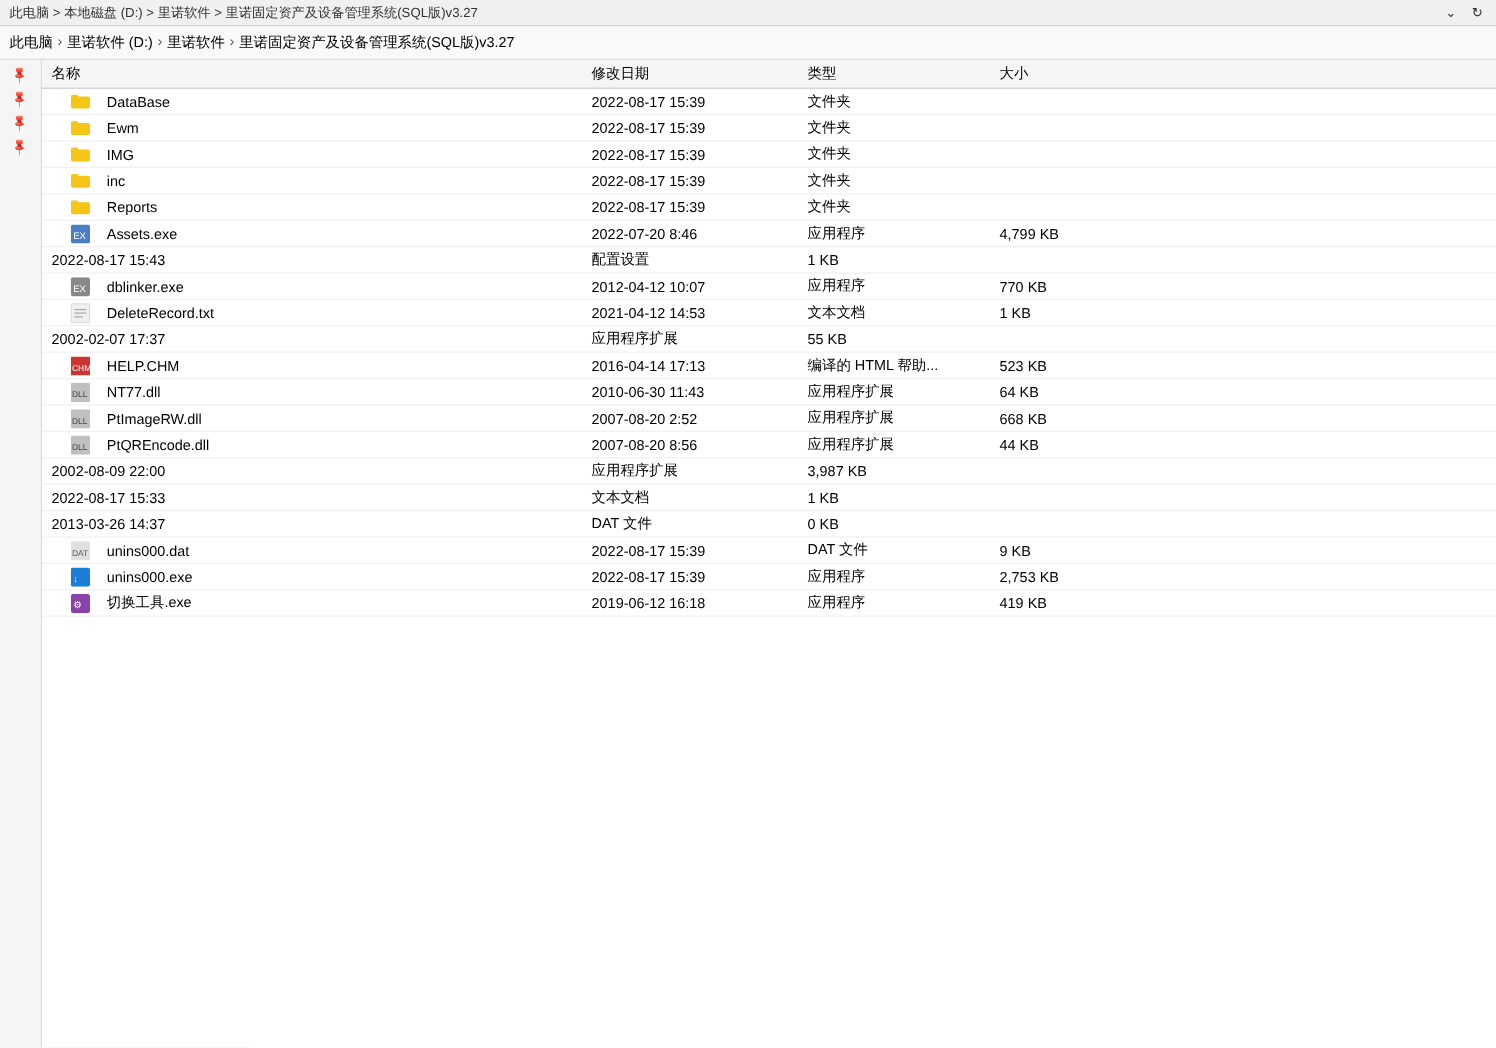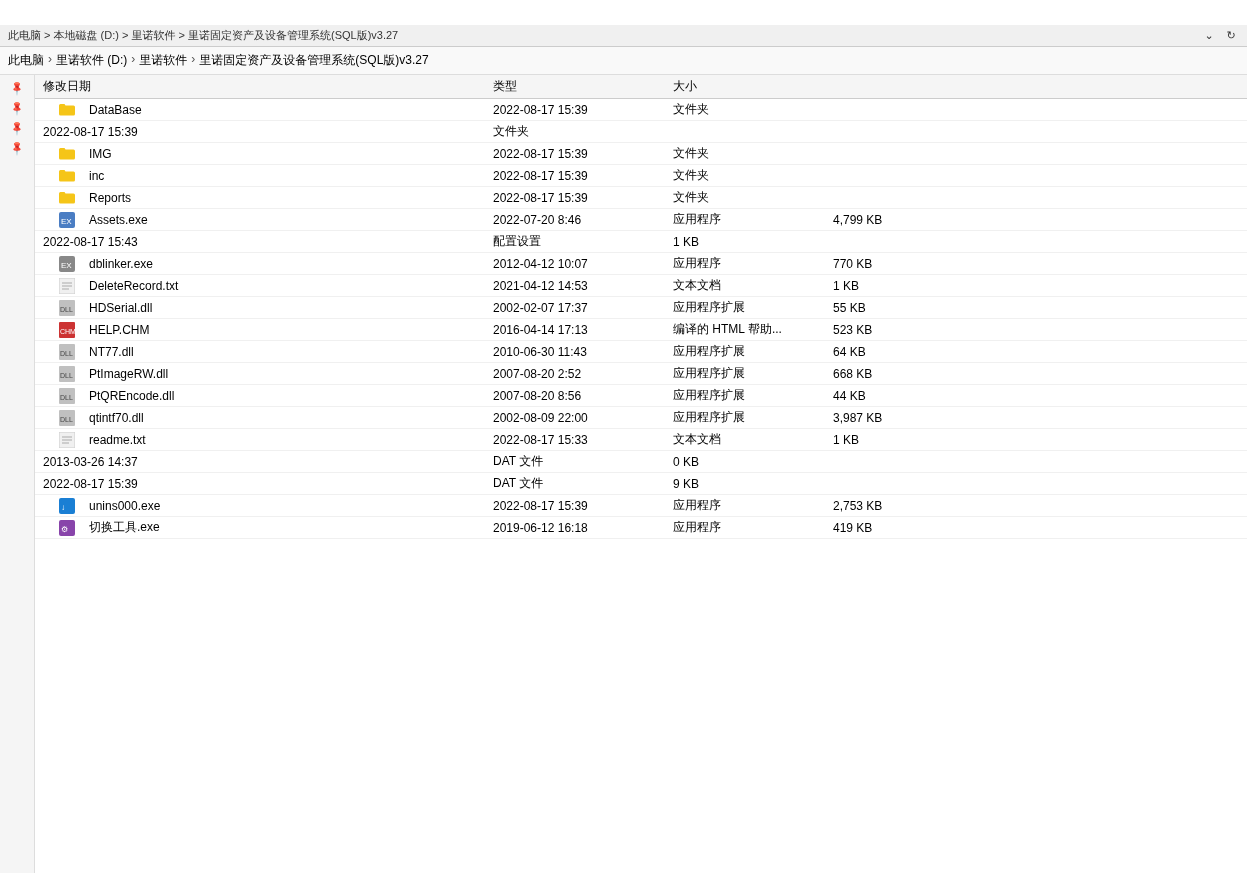--- a/index.html
+++ b/index.html
@@ -19,21 +19,20 @@
     .titlebar {
       background: #f0f0f0;
       height: 22px;
       display: flex;
       align-items: center;
       padding: 0 8px;
       border-bottom: 1px solid #ccc;
       font-size: 11px;
       color: #333;
       justify-content: space-between;
-      margin-top: 25px;
     }
     .titlebar-left {
       display: flex;
       align-items: center;
       gap: 4px;
     }
     .titlebar-right {
       display: flex;
       align-items: center;
       gap: 6px;
@@ -185,40 +184,49 @@
     <div class="left-panel">
       <div class="left-panel-pin">📌</div>
       <div class="left-panel-pin">📌</div>
       <div class="left-panel-pin">📌</div>
       <div class="left-panel-pin">📌</div>
     </div>
 
     <div class="file-list-container">
 
       <div class="column-header">
+        <div class="col-header-cell">名称</div>
         <div class="col-header-cell">修改日期</div>
         <div class="col-header-cell">类型</div>
         <div class="col-header-cell">大小</div>
       </div>
 
       <div id="file-rows">
           <div class="file-row folder">
     <div class="file-name-cell">
       <span class="file-icon">
                 <svg class="svg-folder" viewBox="0 0 16 16" fill="#f5c518">
                   <path d="M0 3.5A1.5 1.5 0 011.5 2h4l1 1.5H14.5A1.5 1.5 0 0116 5v7a1.5 1.5 0 01-1.5 1.5h-13A1.5 1.5 0 010 12V3.5z"></path>
                 </svg>
               </span>
       <span>DataBase</span>
     </div>
     <div class="file-cell">2022-08-17 15:39</div>
     <div class="file-cell">文件夹</div>
     <div class="file-cell size"></div>
   </div>
           <div class="file-row folder">
+    <div class="file-name-cell">
+      <span class="file-icon">
+                <svg class="svg-folder" viewBox="0 0 16 16" fill="#f5c518">
+                  <path d="M0 3.5A1.5 1.5 0 011.5 2h4l1 1.5H14.5A1.5 1.5 0 0116 5v7a1.5 1.5 0 01-1.5 1.5h-13A1.5 1.5 0 010 12V3.5z"></path>
+                </svg>
+              </span>
+      <span>Ewm</span>
+    </div>
     <div class="file-cell">2022-08-17 15:39</div>
     <div class="file-cell">文件夹</div>
     <div class="file-cell size"></div>
   </div>
           <div class="file-row folder">
     <div class="file-name-cell">
       <span class="file-icon">
                 <svg class="svg-folder" viewBox="0 0 16 16" fill="#f5c518">
                   <path d="M0 3.5A1.5 1.5 0 011.5 2h4l1 1.5H14.5A1.5 1.5 0 0116 5v7a1.5 1.5 0 01-1.5 1.5h-13A1.5 1.5 0 010 12V3.5z"></path>
                 </svg>
@@ -298,29 +306,20 @@
                   <line x1="3" y1="11" x2="10" y2="11" stroke="#aaa" stroke-width="1"></line>
                 </svg>
               </span>
       <span>DeleteRecord.txt</span>
     </div>
     <div class="file-cell">2021-04-12 14:53</div>
     <div class="file-cell">文本文档</div>
     <div class="file-cell size">1 KB</div>
   </div>
           <div class="file-row">
-    <div class="file-name-cell">
-      <span class="file-icon">
-                <svg width="16" height="16" viewBox="0 0 16 16">
-                  <rect width="16" height="16" rx="1" fill="#c0c0c0"></rect>
-                  <text x="1" y="12" font-size="7" fill="#444" font-family="Arial">DLL</text>
-                </svg>
-              </span>
-      <span>HDSerial.dll</span>
-    </div>
     <div class="file-cell">2002-02-07 17:37</div>
     <div class="file-cell">应用程序扩展</div>
     <div class="file-cell size">55 KB</div>
   </div>
           <div class="file-row">
     <div class="file-name-cell">
       <span class="file-icon">
                 <svg width="16" height="16" viewBox="0 0 16 16">
                   <rect width="16" height="16" rx="1" fill="#cc3333"></rect>
                   <text x="1" y="12" font-size="7" fill="white" font-family="Arial">CHM</text>
@@ -368,55 +367,44 @@
                   <text x="1" y="12" font-size="7" fill="#444" font-family="Arial">DLL</text>
                 </svg>
               </span>
       <span>PtQREncode.dll</span>
     </div>
     <div class="file-cell">2007-08-20 8:56</div>
     <div class="file-cell">应用程序扩展</div>
     <div class="file-cell size">44 KB</div>
   </div>
           <div class="file-row">
-    <div class="file-name-cell">
-      <span class="file-icon">
-                <svg width="16" height="16" viewBox="0 0 16 16">
-                  <rect width="16" height="16" rx="1" fill="#c0c0c0"></rect>
-                  <text x="1" y="12" font-size="7" fill="#444" font-family="Arial">DLL</text>
-                </svg>
-              </span>
-      <span>qtintf70.dll</span>
-    </div>
     <div class="file-cell">2002-08-09 22:00</div>
     <div class="file-cell">应用程序扩展</div>
     <div class="file-cell size">3,987 KB</div>
   </div>
           <div class="file-row">
-    <div class="file-name-cell">
-      <span class="file-icon">
-                <svg width="16" height="16" viewBox="0 0 16 16">
-                  <rect width="16" height="16" rx="1" fill="#f0f0f0" stroke="#ccc"></rect>
-                  <line x1="3" y1="5" x2="13" y2="5" stroke="#aaa" stroke-width="1"></line>
-                  <line x1="3" y1="8" x2="13" y2="8" stroke="#aaa" stroke-width="1"></line>
-                  <line x1="3" y1="11" x2="10" y2="11" stroke="#aaa" stroke-width="1"></line>
-                </svg>
-              </span>
-      <span>readme.txt</span>
-    </div>
     <div class="file-cell">2022-08-17 15:33</div>
     <div class="file-cell">文本文档</div>
     <div class="file-cell size">1 KB</div>
   </div>
           <div class="file-row">
     <div class="file-cell">2013-03-26 14:37</div>
     <div class="file-cell">DAT 文件</div>
     <div class="file-cell size">0 KB</div>
   </div>
           <div class="file-row">
+    <div class="file-name-cell">
+      <span class="file-icon">
+                <svg width="16" height="16" viewBox="0 0 16 16">
+                  <rect width="16" height="16" rx="1" fill="#e0e0e0"></rect>
+                  <text x="1" y="12" font-size="7" fill="#555" font-family="Arial">DAT</text>
+                </svg>
+              </span>
+      <span>unins000.dat</span>
+    </div>
     <div class="file-cell">2022-08-17 15:39</div>
     <div class="file-cell">DAT 文件</div>
     <div class="file-cell size">9 KB</div>
   </div>
           <div class="file-row">
     <div class="file-name-cell">
       <span class="file-icon">
                 <svg width="16" height="16" viewBox="0 0 16 16">
                   <rect width="16" height="16" rx="2" fill="#1a7fd4"></rect>
                   <text x="2" y="12" font-size="8" fill="white" font-family="Arial">↓</text>

